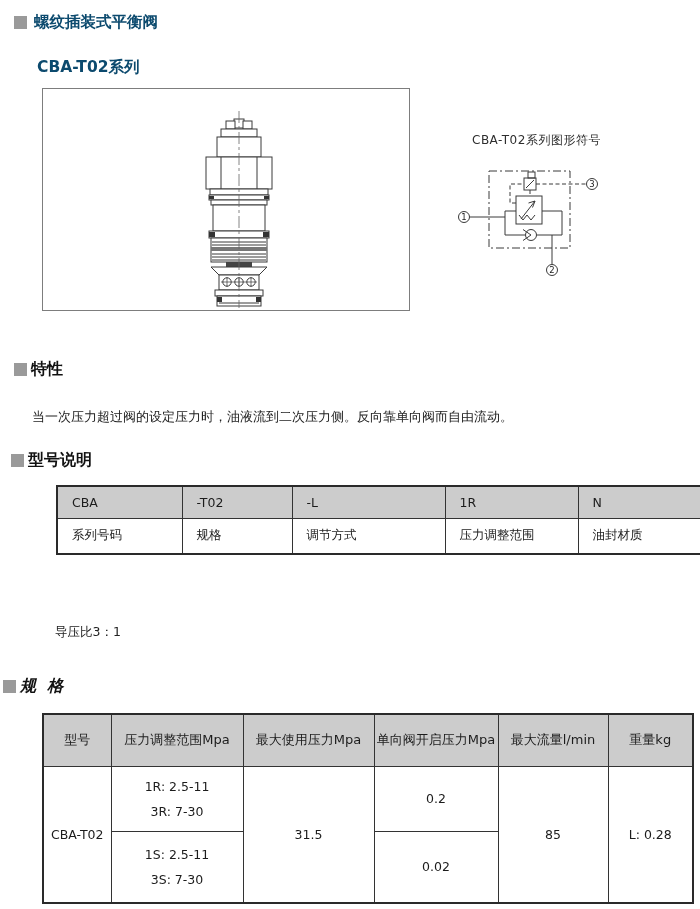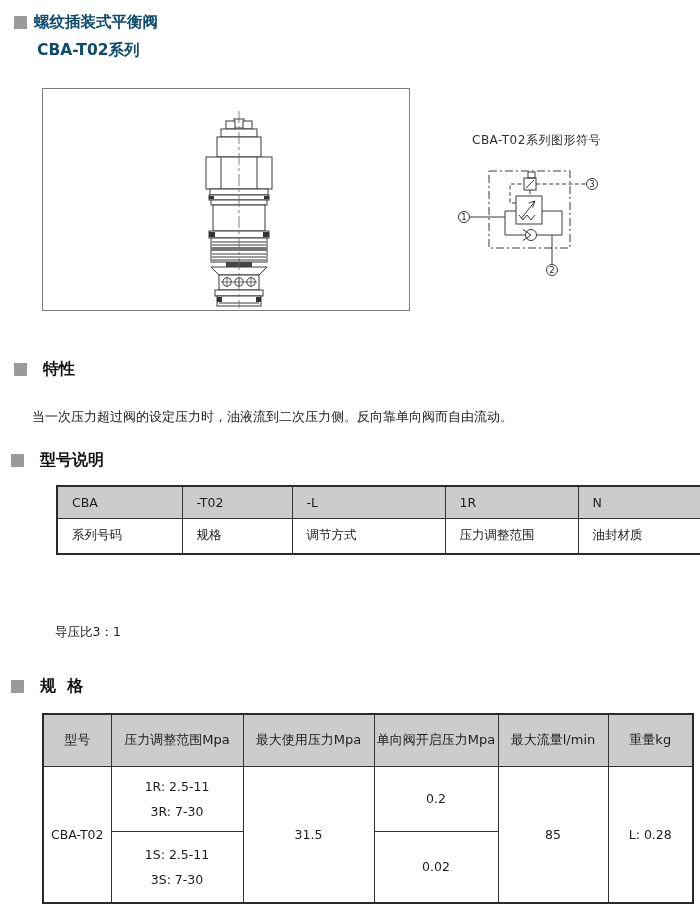--- a/index.html
+++ b/index.html
@@ -4,21 +4,21 @@
 <style>
   * { margin:0; padding:0; box-sizing:border-box; }
   html,body { background:#ffffff; }
   body {
     position:relative; width:700px; height:909px; overflow:hidden;
     font-family:"DejaVu Sans","Liberation Sans",sans-serif; color:#1c1c1c;
   }
   .abs { position:absolute; }
 
   
-  .sec-head { display:flex; align-items:center; gap:16px; font-weight:bold; font-size:16px; color:#111; }
+  .sec-head { display:flex; align-items:center; gap:4px; font-weight:bold; font-size:16px; color:#111; }
   .bullet { width:13px; height:13px; background:#9a9a9a; flex:none; }
   .pre { white-space:pre; }
 
   .title-line { font-weight:bold; font-size:15.5px; color:#0c4a6e; }
 
   
   .figure-box { left:42px; top:88px; width:368px; height:223px; border:1px solid #7d7d7d; background:#fff; }
 
   .symbol-title { font-size:12px; color:#2e2e2e; letter-spacing:0.5px; }
 
@@ -47,21 +47,21 @@
   svg text { font-family:"DejaVu Sans","Liberation Sans",sans-serif; }
 </style>
 </head>
 <body>
 
 <div class="abs" style="left:14px; top:12px;">
   <div style="display:flex; align-items:center; gap:7px;">
     <span class="bullet"></span>
     <span class="title-line">螺纹插装式平衡阀</span>
   </div>
-  <div class="title-line" style="margin-left:23px; margin-top:7px;">CBA-T02系列</div>
+  <div class="title-line" style="margin-left:23px; margin-top:24px;">CBA-T02系列</div>
 </div>
 
 <div class="abs figure-box">
   <svg class="abs" style="left:136px; top:6px;" width="120" height="214" viewBox="0 0 120 214">
     <g stroke="#3a3a3a" stroke-width="1" fill="#ffffff">
 
       <rect x="55" y="24" width="10" height="9"></rect>
       <rect x="47" y="26" width="9" height="8"></rect>
       <rect x="64" y="26" width="9" height="8"></rect>
       <rect x="42" y="34" width="36" height="8"></rect>
@@ -191,21 +191,21 @@
     <td>规格</td>
     <td>调节方式</td>
     <td>压力调整范围</td>
     <td>油封材质</td>
   </tr>
 </tbody>
   </table>
 
 <div class="abs note-text" style="left:55px; top:624px;">导压比3：1</div>
 
-<div class="abs sec-head" style="left:11px; top:676px;">
+<div class="abs sec-head" style="left:3px; top:676px;font-style:italic;">
   <span class="bullet"></span>
   <span class="pre">规  格</span>
 </div>
 
 <table class="abs t2" style="left:42px; top:713px;">
   <colgroup>
     <col style="width:68px">
       <col style="width:132px">
       <col style="width:131px">
     <col style="width:124px">

